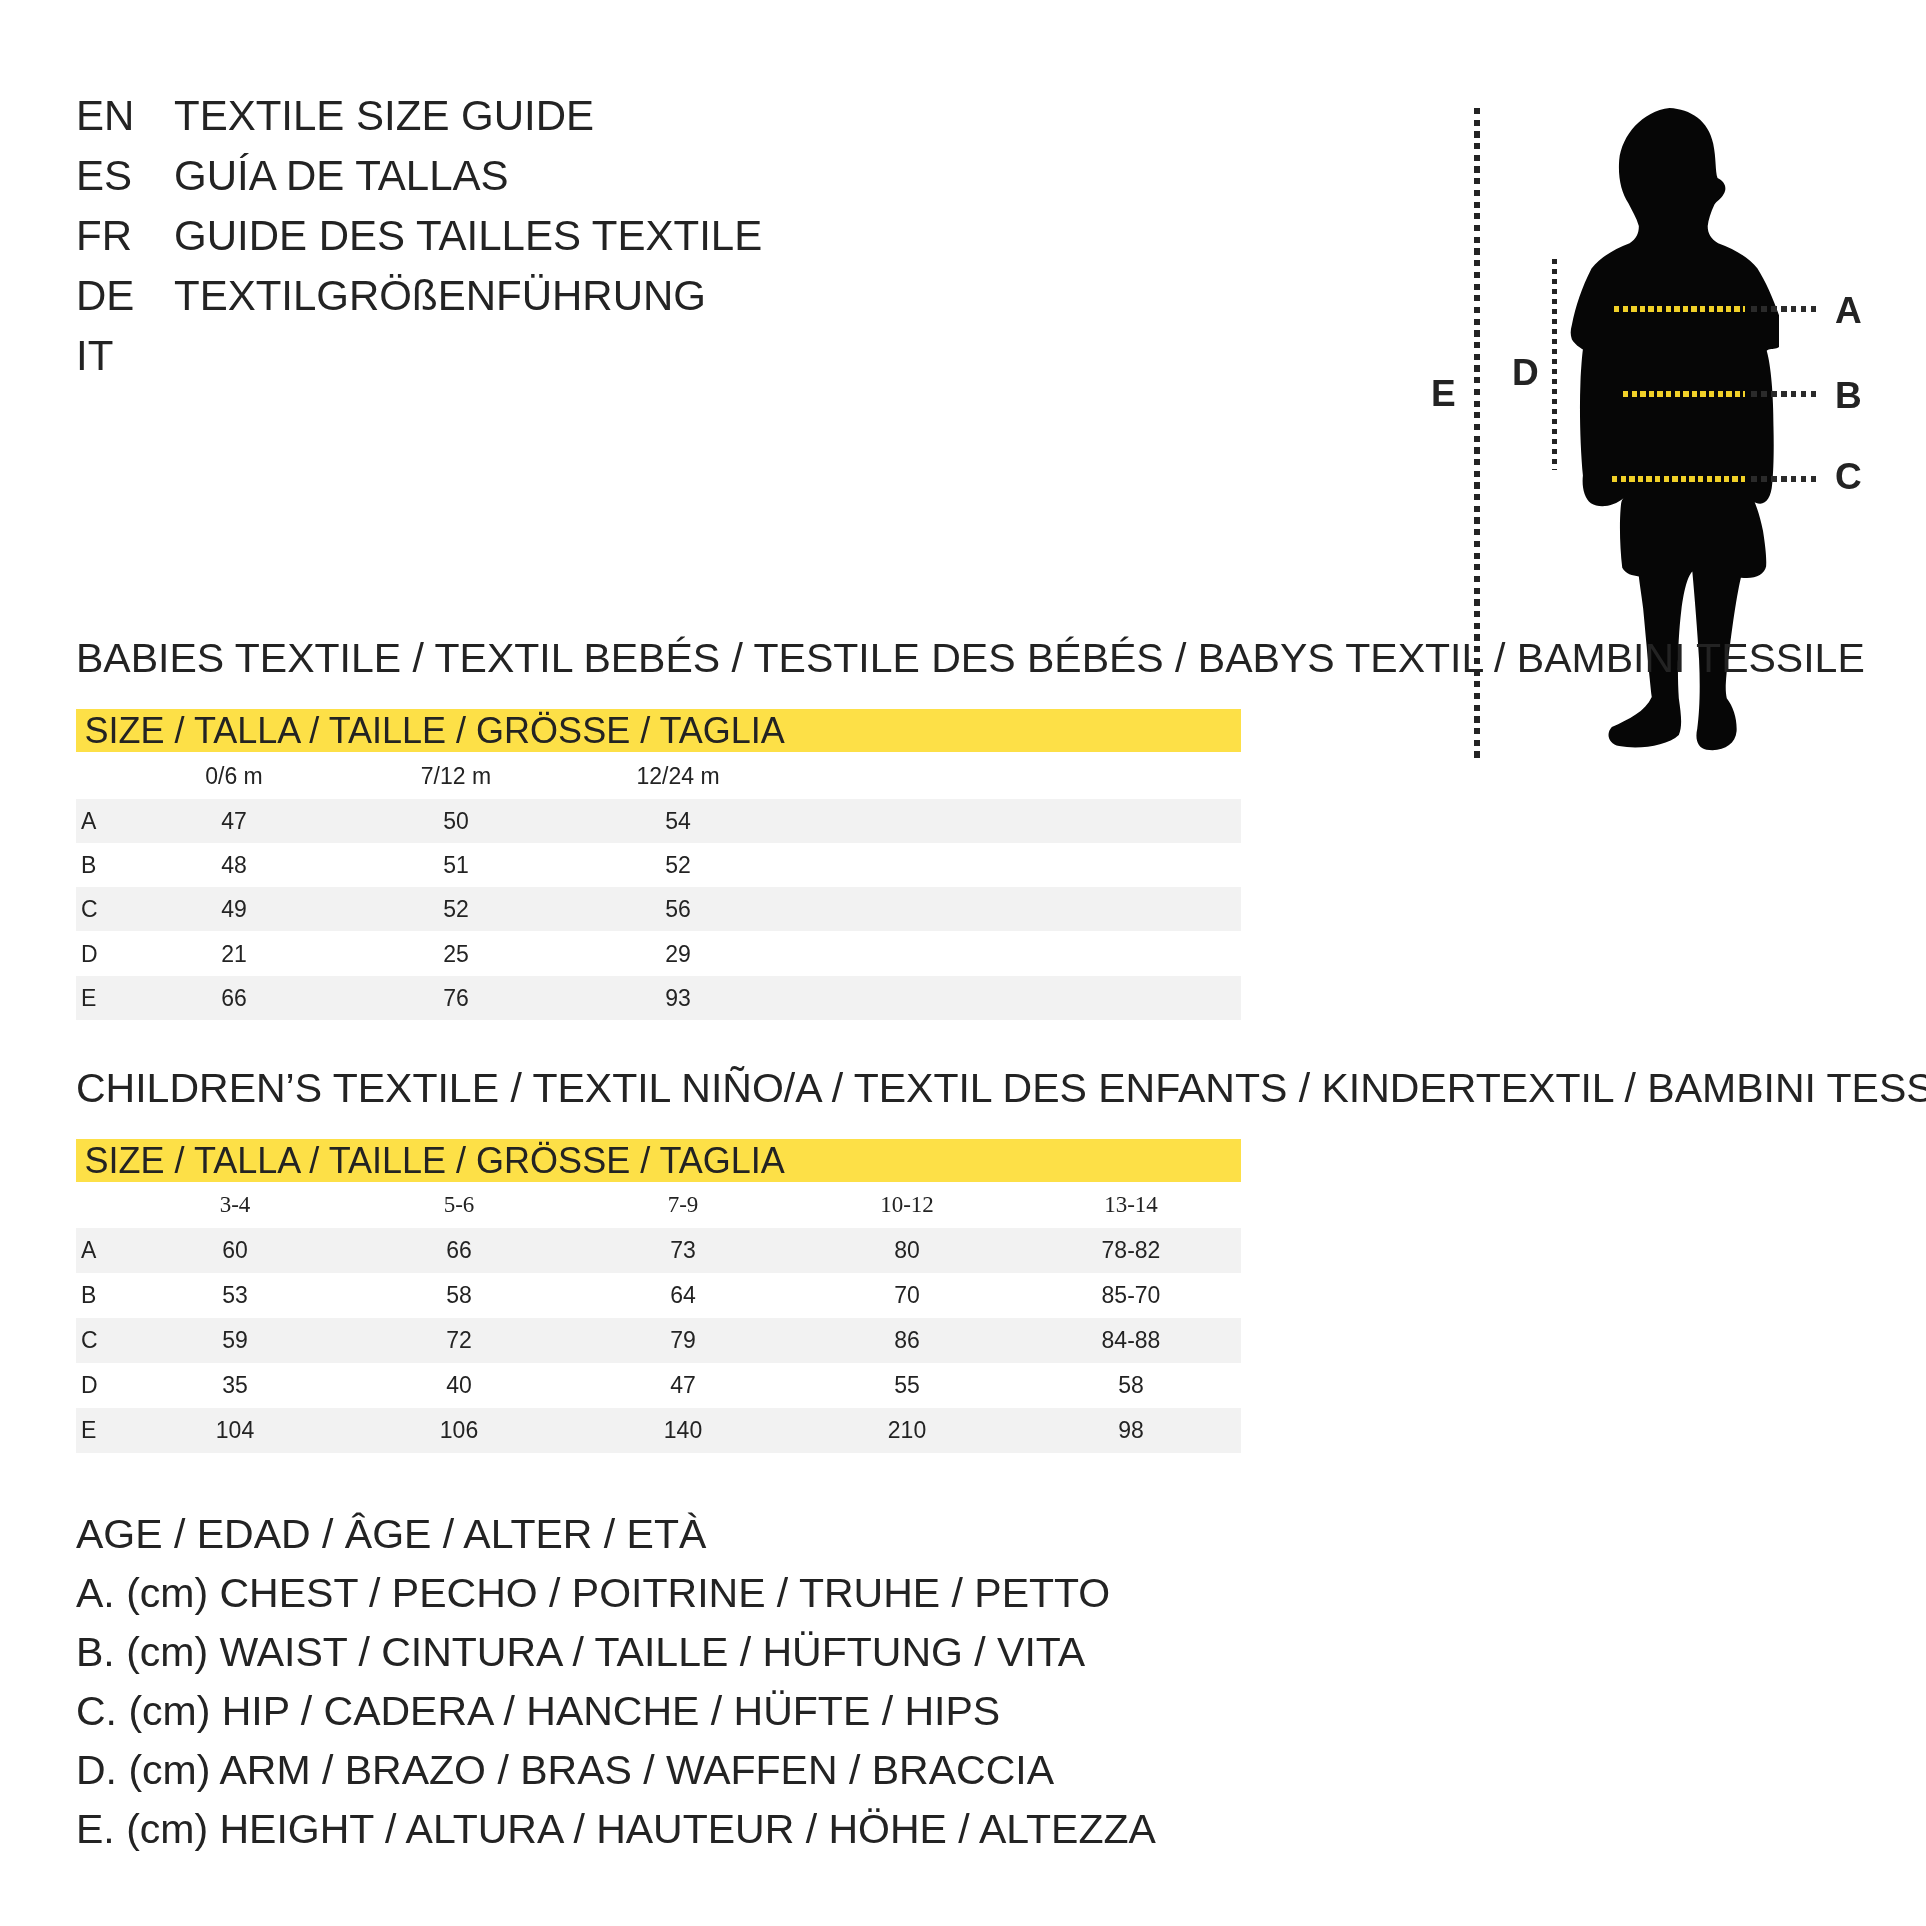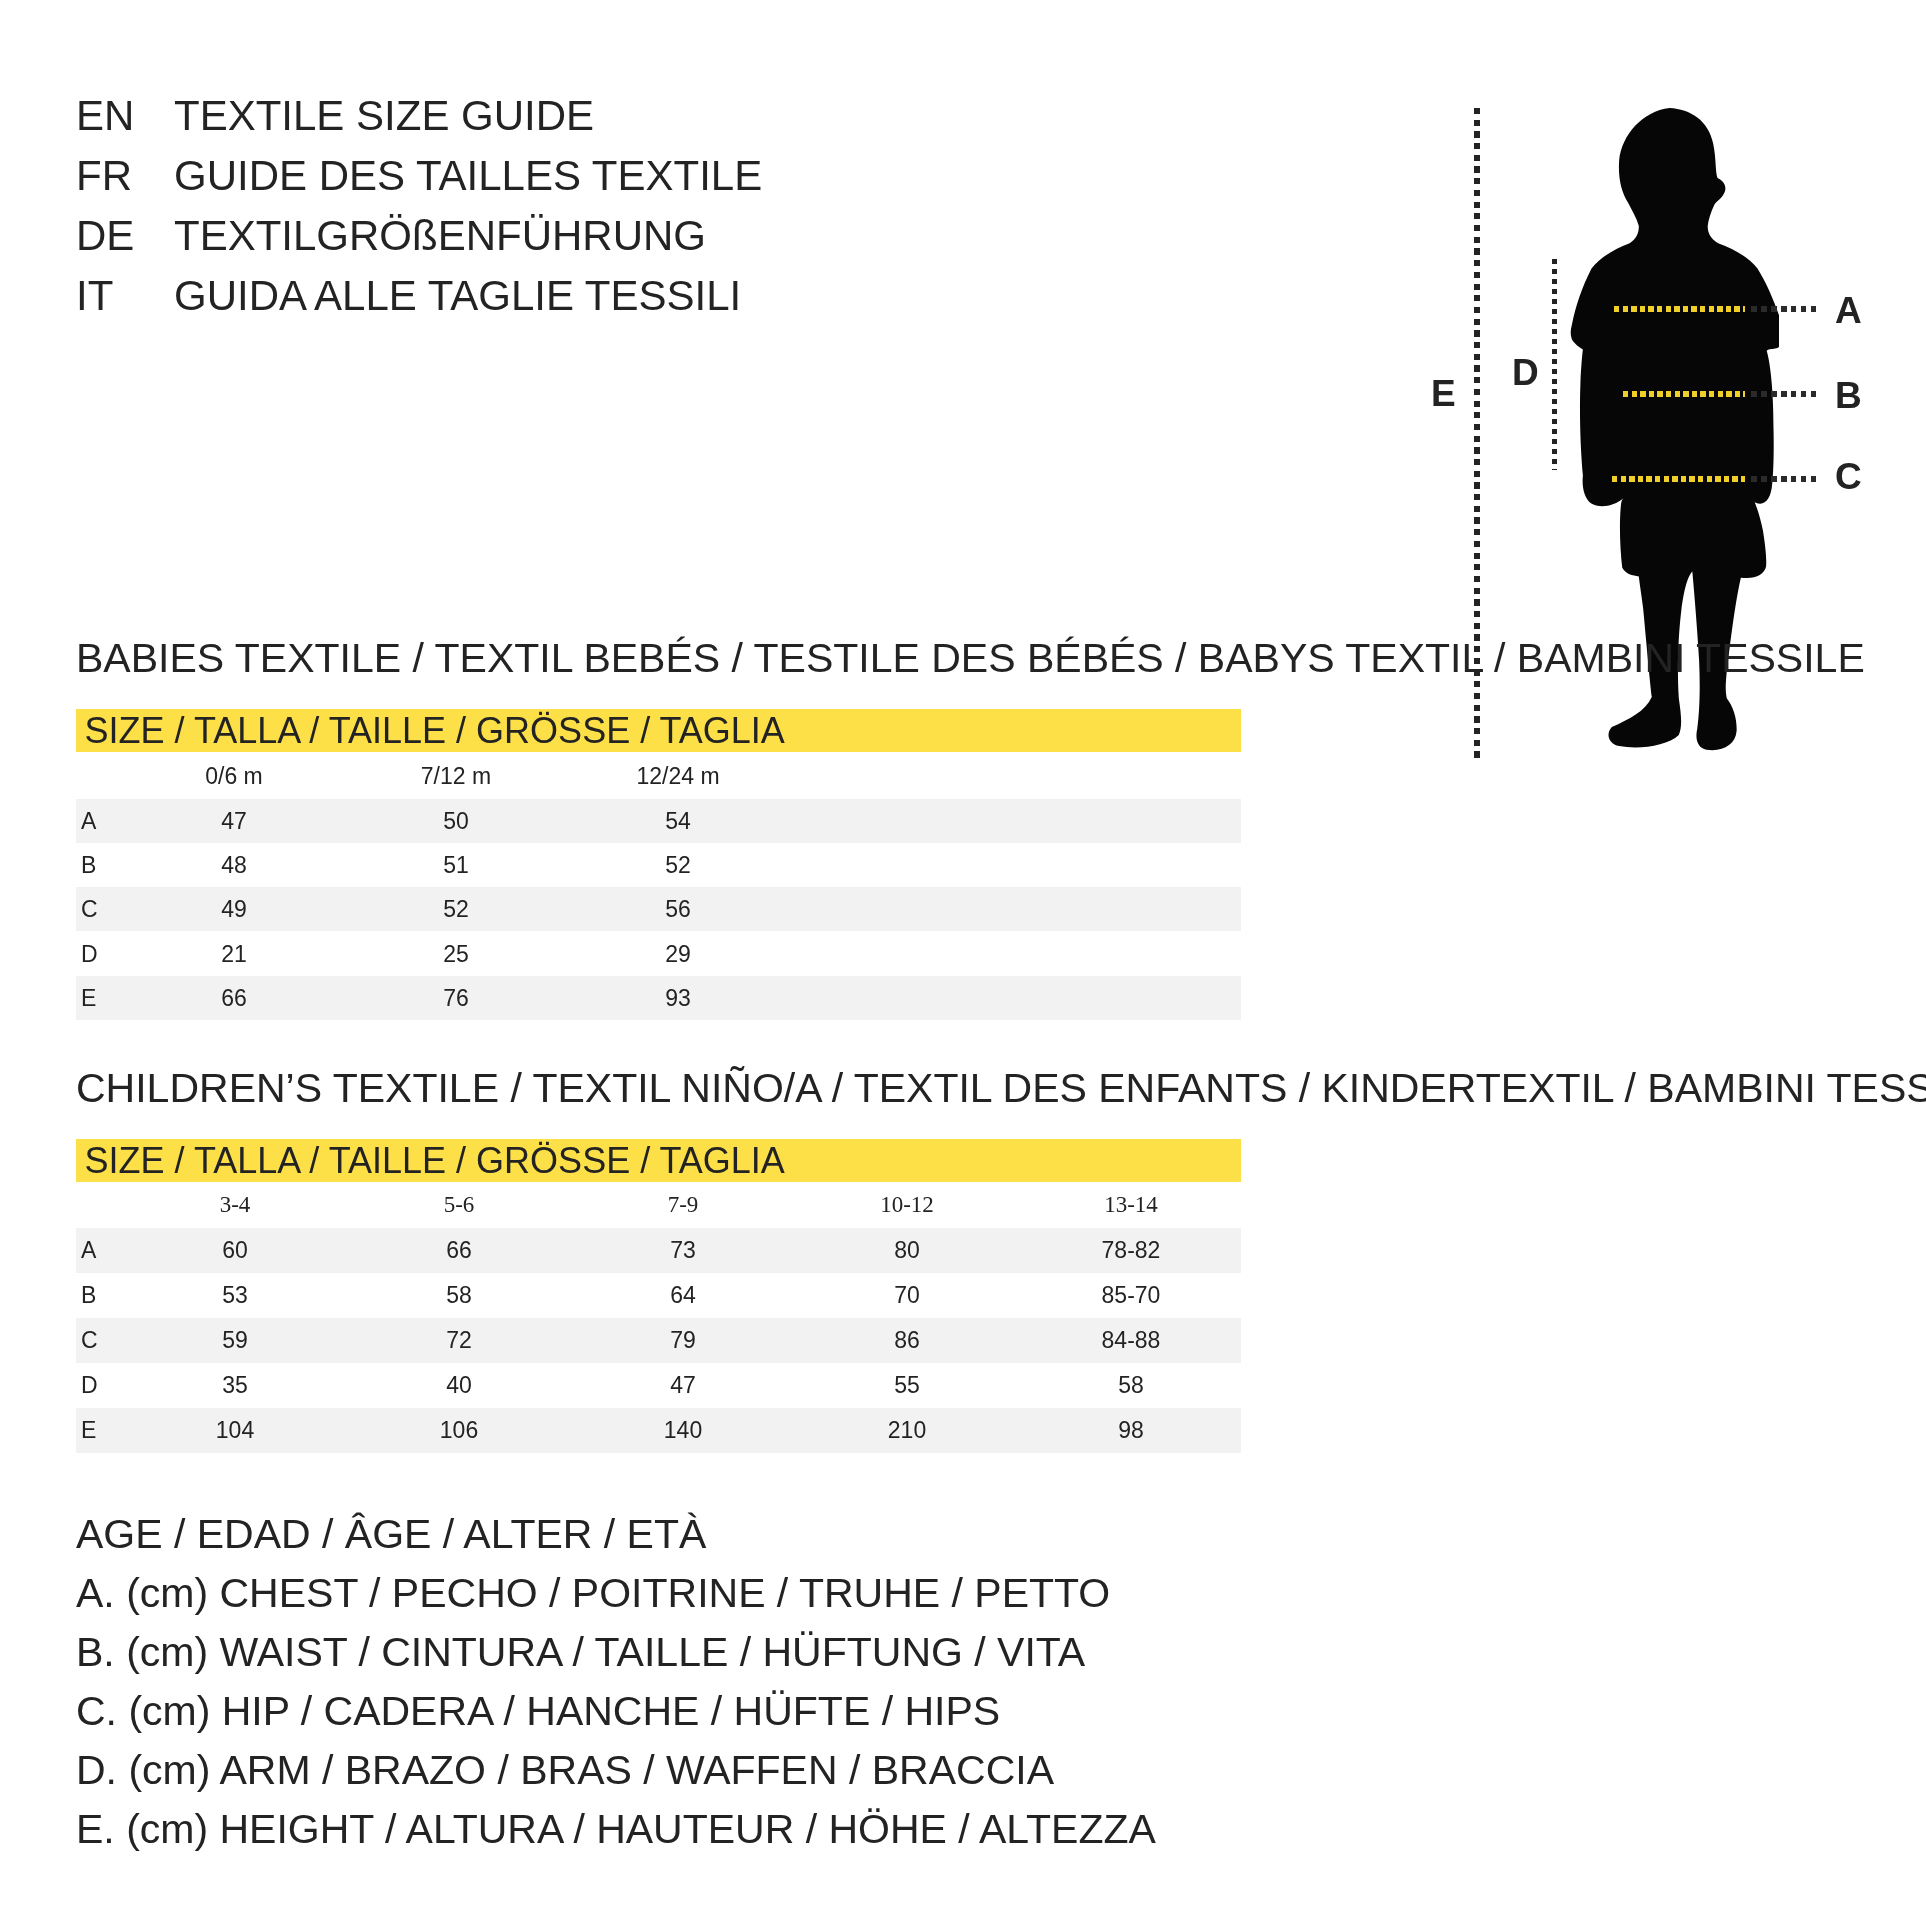--- a/index.html
+++ b/index.html
@@ -65,30 +65,33 @@
 <body>
 
 <div id="page">
 
   <div class="abs lang-block">
     <div class="lang-row">
       <span class="lang-code">EN</span>
       <span class="lang-title">TEXTILE SIZE GUIDE</span>
     </div>
     <div class="lang-row">
+      <span class="lang-code">ES</span>
+      <span class="lang-title">GUÍA DE TALLAS</span>
+    </div>
+    <div class="lang-row">
       <span class="lang-code">FR</span>
       <span class="lang-title">GUIDE DES TAILLES TEXTILE</span>
     </div>
     <div class="lang-row">
       <span class="lang-code">DE</span>
       <span class="lang-title">TEXTILGRÖßENFÜHRUNG</span>
     </div>
     <div class="lang-row">
       <span class="lang-code">IT</span>
-      <span class="lang-title">GUIDA ALLE TAGLIE TESSILI</span>
     </div>
   </div>
 
   <div class="abs vdotted-e"></div>
   <div class="abs vdotted-d"></div>
   <div class="abs measure-letter" style="left:1431px;top:375px;">E</div>
   <div class="abs measure-letter" style="left:1512px;top:354px;">D</div>
 
   <svg class="abs" style="left:1570px;top:106px;" width="209" height="647" viewBox="0 0 340 1050">
     <path fill="#060606" d="

